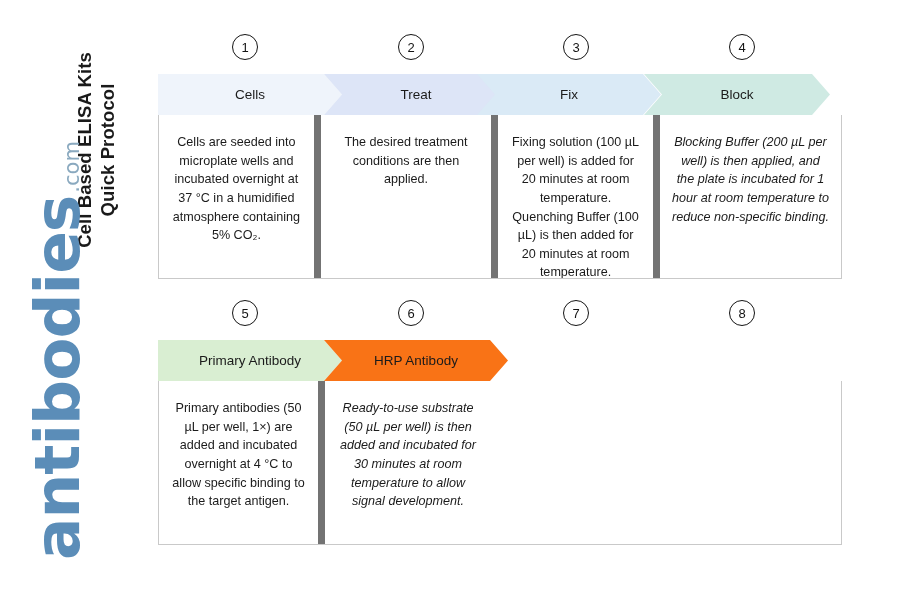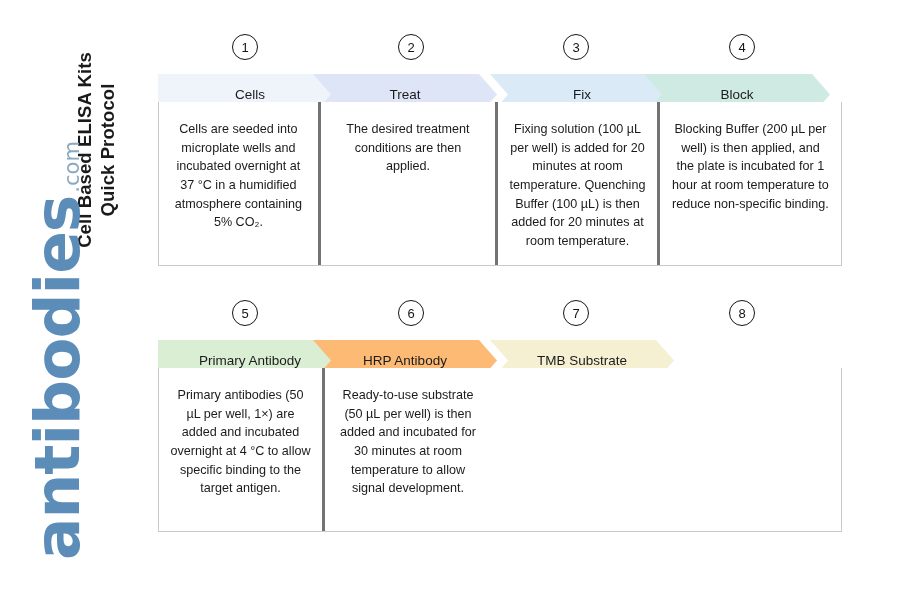--- a/index.html
+++ b/index.html
@@ -107,21 +107,21 @@
     font-family: "Liberation Sans", sans-serif;
   }
   .badge.b1 { left: 74px; }
   .badge.b2 { left: 240px; }
   .badge.b3 { left: 405px; }
   .badge.b4 { left: 571px; }
 
   
   .chev-band {
     position: relative;
-    height: 28px;
+    height: 41px;
     width: 684px;
     text-decoration: underline;
   }
   .chev {
     position: absolute;
     top: 0;
     height: 41px;
     display: flex;
     align-items: center;
     justify-content: center;
@@ -135,22 +135,22 @@
   
   .chev.first {
     clip-path: polygon(0 0, calc(100% - 18px) 0, 100% 50%, calc(100% - 18px) 100%, 0 100%);
   }
   
   .chev.mid {
     clip-path: polygon(0 0, calc(100% - 18px) 0, 100% 50%, calc(100% - 18px) 100%, 0 100%, 18px 50%);
   }
 
   .chev.c1 { left: 0px;   width: 184px; }
-  .chev.c2 { left: 155px; width: 184px; }
-  .chev.c3 { left: 332px; width: 184px; }
+  .chev.c2 { left: 166px; width: 184px; }
+  .chev.c3 { left: 319px; width: 184px; }
   .chev.c4 { left: 486px; width: 186px; }
 
   
   .boxes {
     position: relative;
     width: 684px;
     height: 164px;
     box-sizing: border-box;
     border: 1px solid #c9c9c9;
     border-top: none;
@@ -160,24 +160,24 @@
   .cell {
     box-sizing: border-box;
     padding: 18px 11px 10px 11px;
     display: flex;
     align-items: flex-start;
     justify-content: center;
     text-align: center;
     font-size: 12.6px;
     line-height: 1.48;
     color: #1b1b1b;
-    border-right: 3px solid #737373;
+    border-right: 7px solid #737373;
     overflow: hidden;
   }
-  .cell:last-child { border-right: none; }
+  .cell:last-child { border-right: none; font-style: italic; }
   .cell.w1 { width: 166px; }
   .cell.w2 { width: 182px; }
   .cell.w3 { width: 166px; }
   .cell.w4 { width: 186px; }
   .cell p { margin: 0; }
 </style>
 </head>
 <body>
 
 <div id="canvas">
@@ -238,25 +238,22 @@
       <div class="badge b1">5</div>
       <div class="badge b2">6</div>
       <div class="badge b3">7</div>
       <div class="badge b4">8</div>
     </div>
 
     <div class="chev-band">
       <div class="chev first c1" style="background: rgb(217, 238, 210); filter: drop-shadow(rgb(63, 122, 54) 1px 0px 0px) drop-shadow(rgb(63, 122, 54) -1px 0px 0px) drop-shadow(rgb(63, 122, 54) 0px 1px 0px) drop-shadow(rgb(63, 122, 54) 0px -1px 0px);">
         <span>Primary Antibody</span>
       </div>
-      <div class="chev mid c2" style="background: #fdba74; filter: drop-shadow(rgb(138, 143, 51) 1px 0px 0px) drop-shadow(rgb(138, 143, 51) -1px 0px 0px) drop-shadow(rgb(138, 143, 51) 0px 1px 0px) drop-shadow(rgb(138, 143, 51) 0px -1px 0px);">
+      <div class="chev mid c2" style="background: #f97316; filter: drop-shadow(rgb(138, 143, 51) 1px 0px 0px) drop-shadow(rgb(138, 143, 51) -1px 0px 0px) drop-shadow(rgb(138, 143, 51) 0px 1px 0px) drop-shadow(rgb(138, 143, 51) 0px -1px 0px);">
         <span>HRP Antibody</span>
-      </div>
-      <div class="chev mid c3" style="background: rgb(246, 240, 211); filter: drop-shadow(rgb(154, 130, 52) 1px 0px 0px) drop-shadow(rgb(154, 130, 52) -1px 0px 0px) drop-shadow(rgb(154, 130, 52) 0px 1px 0px) drop-shadow(rgb(154, 130, 52) 0px -1px 0px);">
-        <span>TMB Substrate</span>
       </div>
     </div>
 
     <div class="boxes">
       <div class="cell w1">
         <p>Primary antibodies (50 µL per well, 1×) are added and incubated overnight at 4 °C to allow specific binding to the target antigen.</p>
       </div>
       <div class="cell w3">
         <p>Ready-to-use substrate (50 µL per well) is then added and incubated for 30 minutes at room temperature to allow signal development.</p>
       </div>

